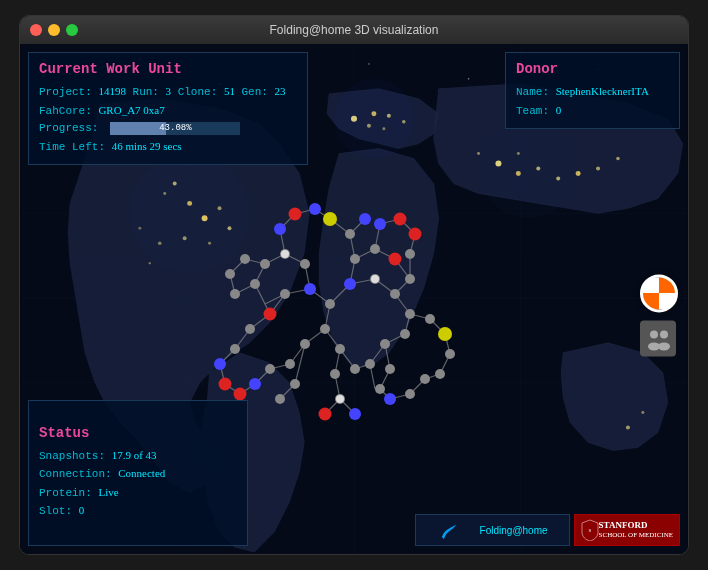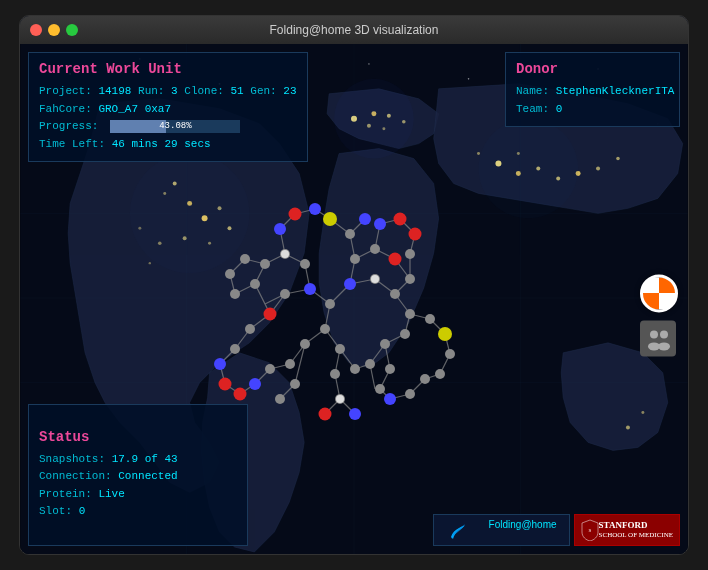--- a/index.html
+++ b/index.html
@@ -104,20 +104,21 @@
       font-size: 11px;
       line-height: 1.6;
       font-family: 'Courier New', monospace;
       white-space: nowrap;
     }
     .info-label {
       color: #00bcd4;
     }
     .info-value {
       color: #00e5ff;
+      font-family: Liberation Serif, serif;
     }
     
     .right-icons {
       position: absolute;
       right: 10px;
       top: 50%;
       transform: translateY(-30%);
       display: flex;
       flex-direction: column;
       gap: 8px;
@@ -136,23 +137,23 @@
       position: absolute;
       bottom: 8px;
       right: 8px;
       display: flex;
       gap: 4px;
       align-items: center;
     }
     .logo-fah {
       background: #0a1530;
       border: 1px solid #1a3a5c;
-      padding: 4px 12px;
-      display: flex;
-      align-items: flex-start;
+      padding: 4px 21px;
+      display: flex;
+      align-items: center;
       gap: 21px;
       cursor: pointer;
     }
     .logo-stanford {
       background: #8b0000;
       border: 1px solid #a00;
       padding: 4px 8px;
       display: flex;
       align-items: center;
       gap: 0;

